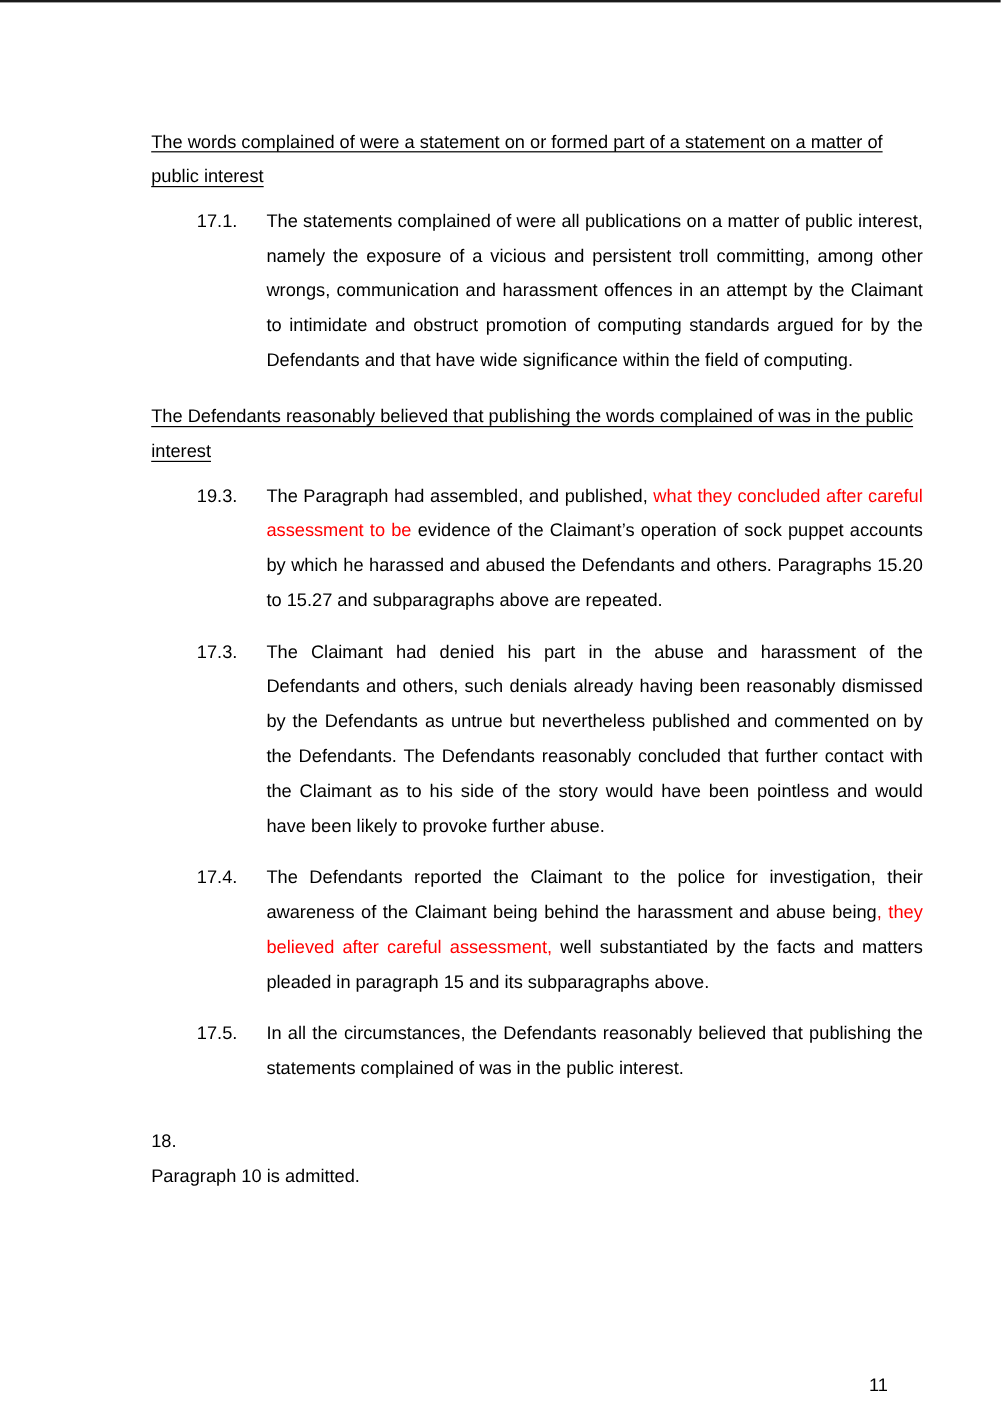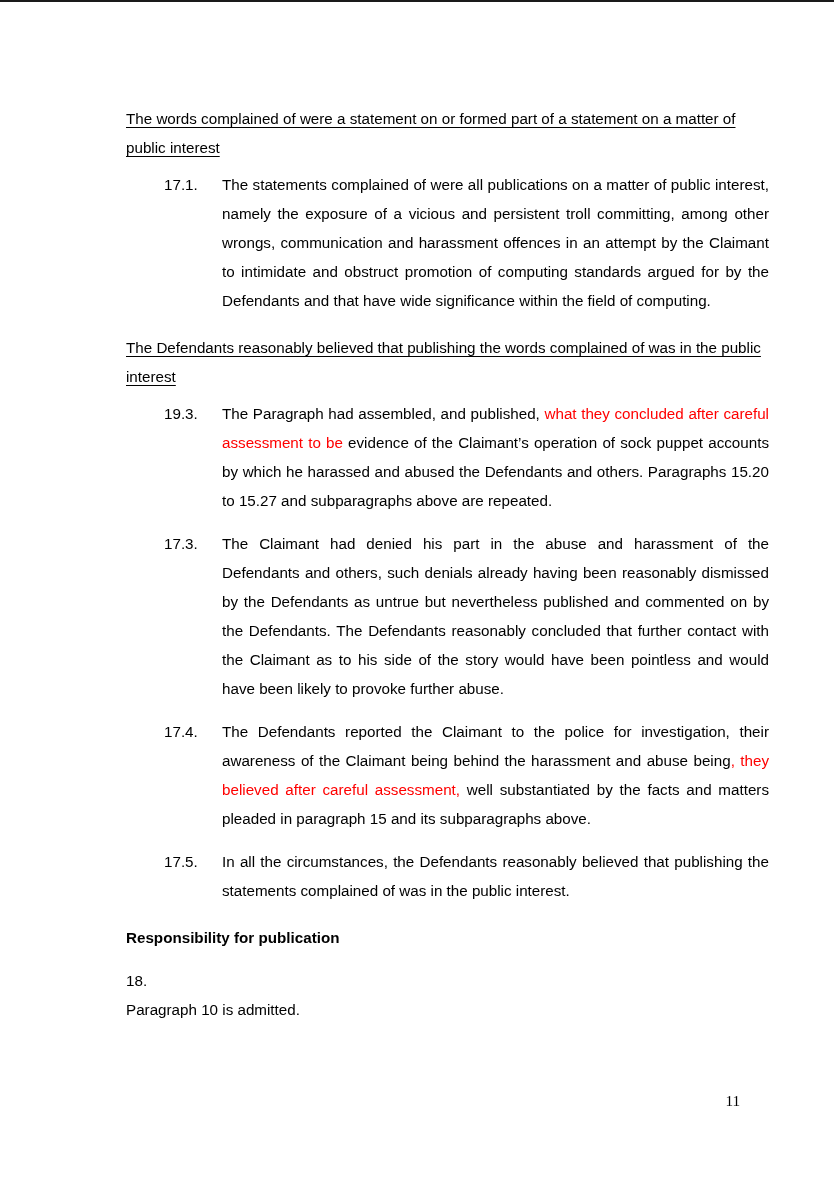--- a/index.html
+++ b/index.html
@@ -84,25 +84,24 @@
     font-size: 15.2px;
     line-height: 29px;
     font-weight: bold;
   }
   .ins {
     color: #ff0000;
   }
   .page-number {
     position: absolute;
     right: 94px;
-    top: 1089px;
+    top: 1143px;
     font-size: 15.2px;
     line-height: 20px;
     text-align: left;
-    font-family: Liberation Serif, serif;
   }
 </style>
 </head>
 <body>
 
 <div class="page">
   <div class="content">
 
     <div class="sec-heading">
       <span class="u">The words complained of were a statement on or formed part of a statement on a matter of public interest</span>
@@ -144,21 +143,20 @@
 
     <div class="block-gap-sm"></div>
 
     <div class="list-item">
       <span class="num">17.5.</span>
       <span class="body">In all the circumstances, the Defendants reasonably believed that publishing the statements complained of was in the public interest.</span>
     </div>
 
     <div class="block-gap"></div>
 
-    <div class="bold-heading">Responsibility for publication</div>
 
     <div class="block-gap-sm"></div>
 
     <div class="para-flat">
       <span class="num">18.</span>
       <span class="body">Paragraph 10 is admitted.</span>
     </div>
 
   </div>
 

